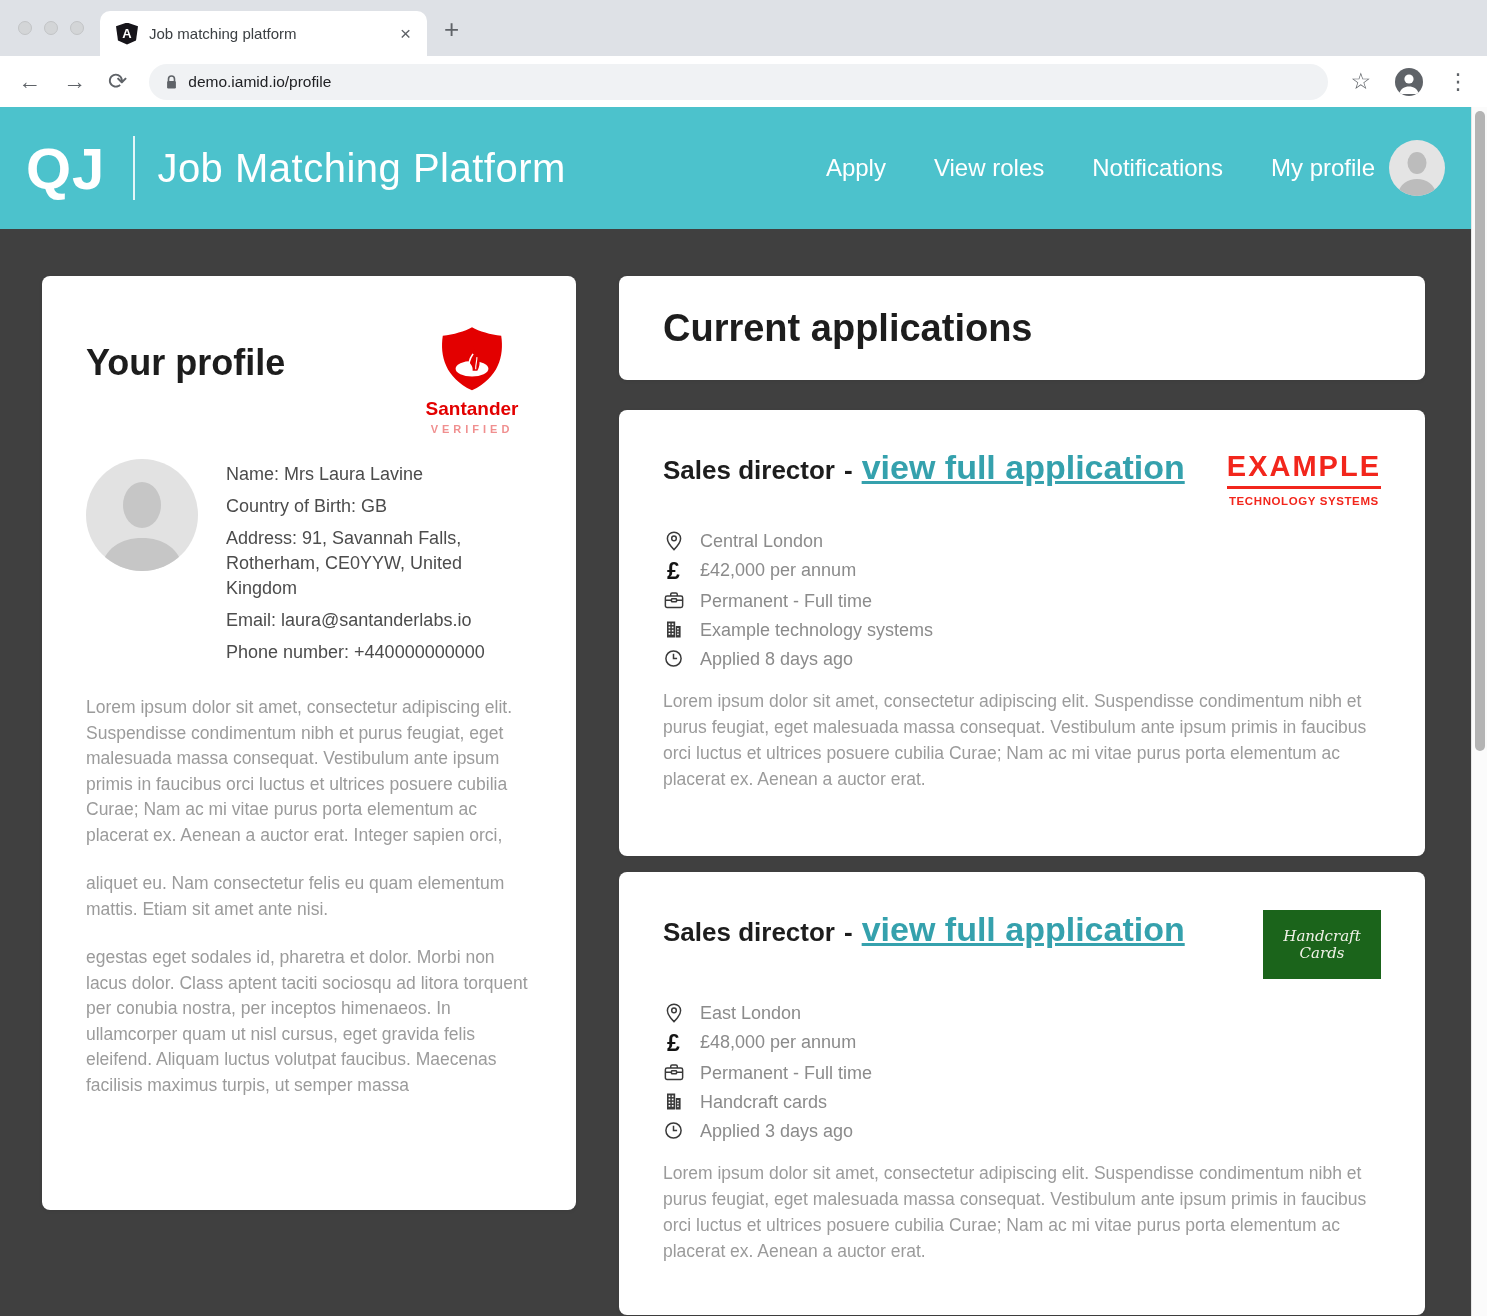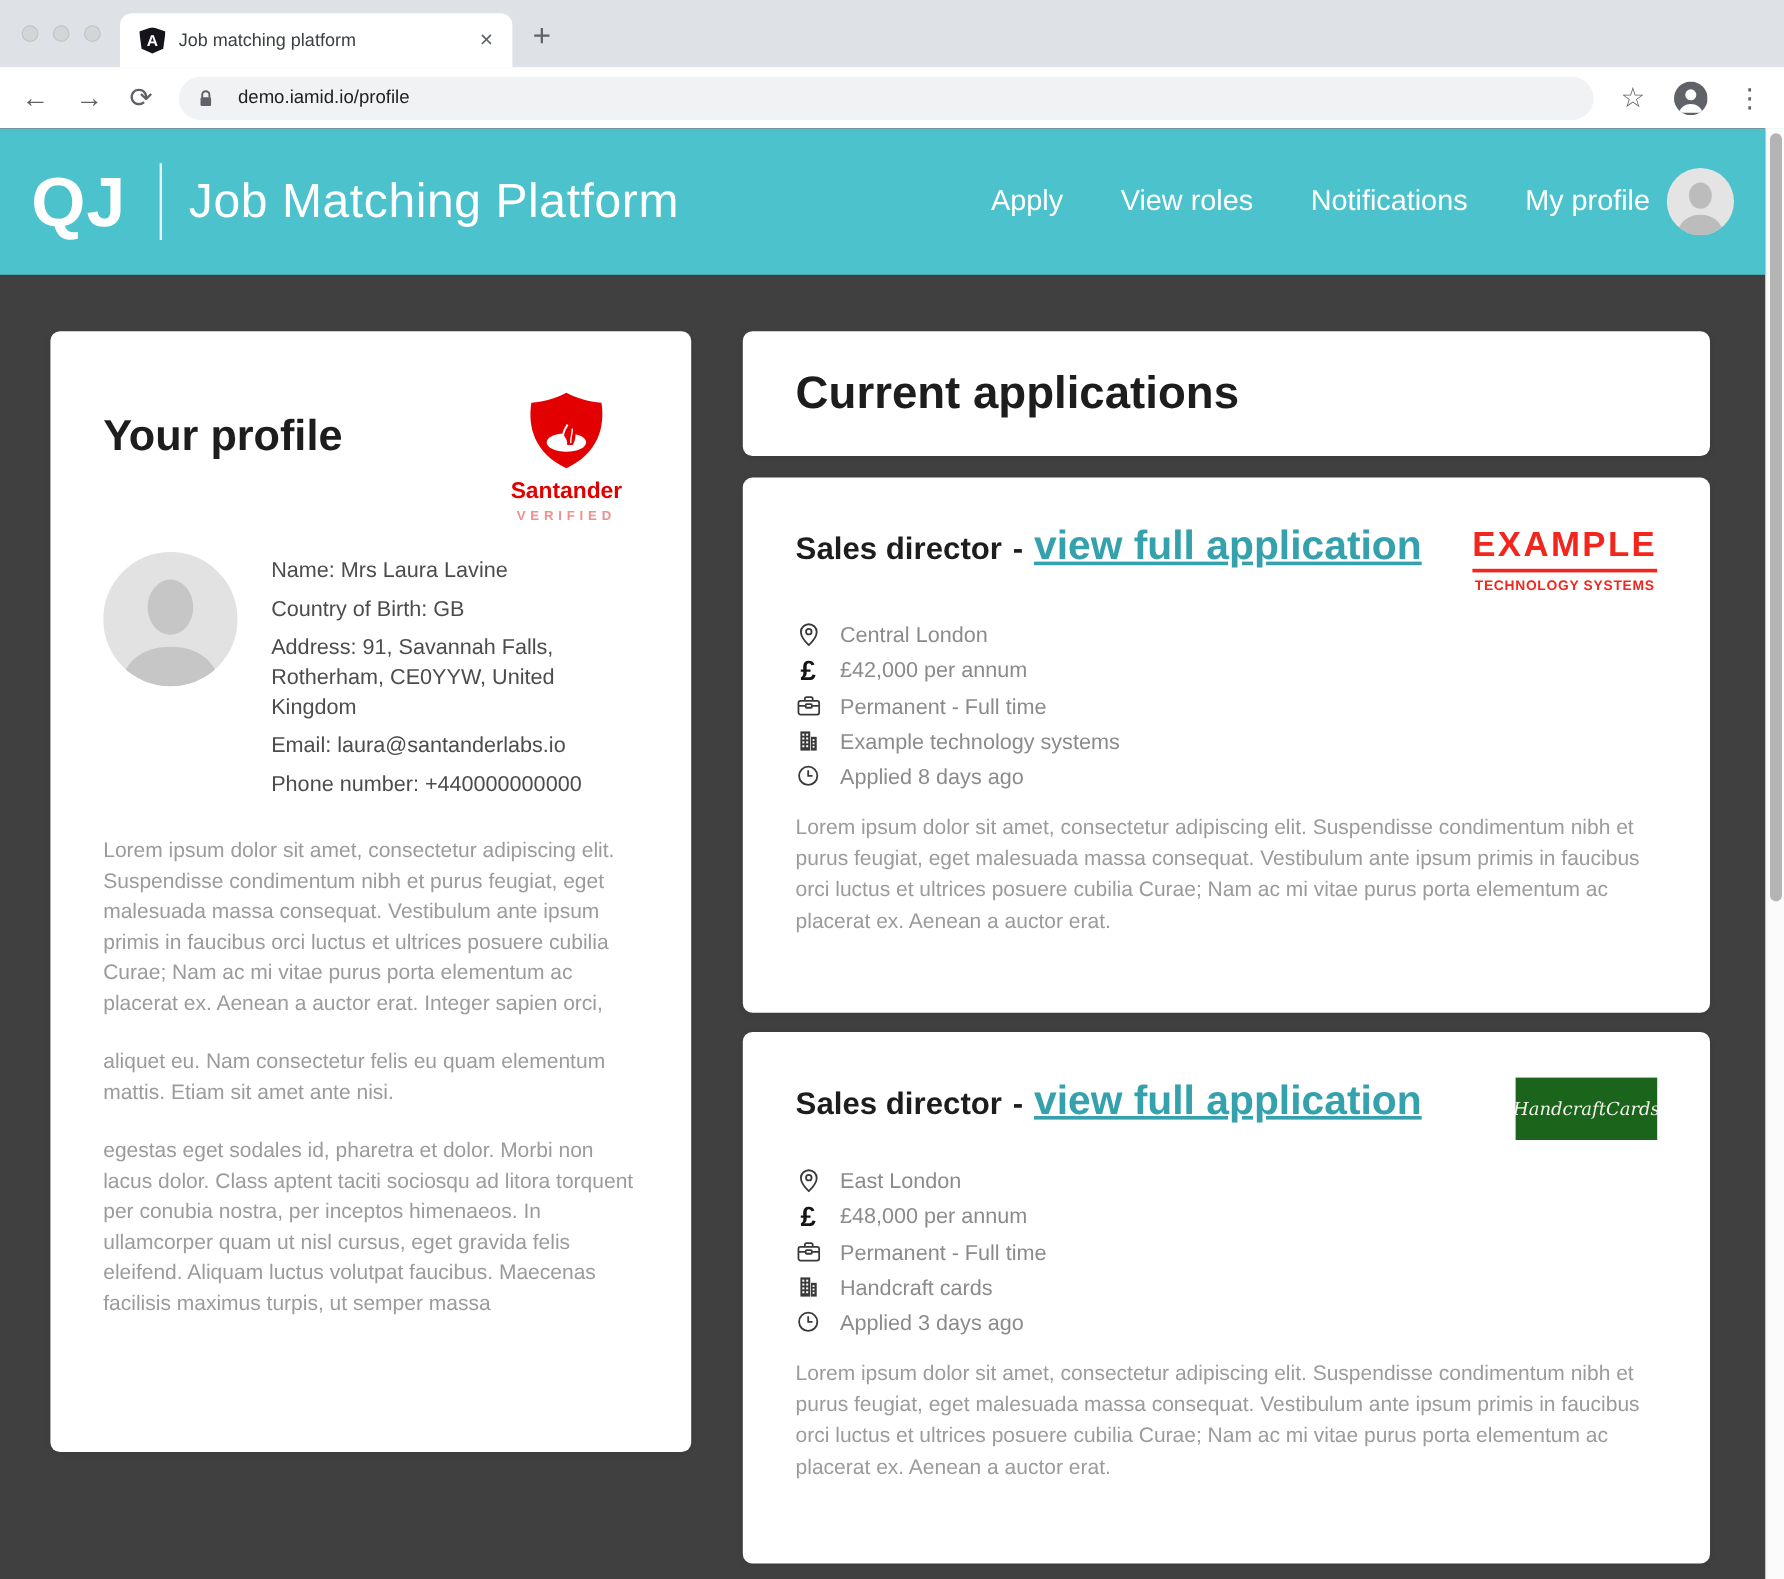--- a/index.html
+++ b/index.html
@@ -16,21 +16,21 @@
   .favicon { width:22px; height:22px; background:#16141a; color:#fff; font-weight:700; font-size:13px;
              display:flex; align-items:center; justify-content:center;
              clip-path:polygon(50% 0,100% 17%,91% 82%,50% 100%,9% 82%,0 17%); }
   .tab-title { font-size:15px; color:#3c4043; flex:1; white-space:nowrap; overflow:hidden; }
   .tab-close { font-size:19px; color:#5f6368; cursor:default; }
   .newtab { position:absolute; left:444px; top:14px; font-size:26px; color:#5f6368; }
   .toolbar { position:absolute; top:56px; left:0; right:0; height:51px; background:#fff;
              display:flex; align-items:center; padding:0 18px; gap:22px; }
   .nav-btn { font-size:23px; color:#5f6368; line-height:1; }
   .urlbar { flex:1; height:36px; background:#f0f2f4; border-radius:18px; display:flex;
-            align-items:center; padding:0 16px; gap:20px; }
+            align-items:center; padding:0 16px; gap:10px; }
   .url-text { font-size:15.5px; color:#202124; }
   .chrome-right { display:flex; align-items:center; gap:24px; }
   .star-glyph { font-size:23px; color:#5f6368; }
   .menu-dots { font-size:22px; color:#5f6368; }
 
   
   .viewport { position:absolute; top:107px; left:0; right:16px; bottom:0; background:#404040; overflow:hidden; }
   .scrollbar { position:absolute; top:107px; right:0; bottom:0; width:16px; background:#fbfbfb; border-left:1px solid #e6e6e6; }
   .thumb { position:absolute; top:4px; left:3px; width:10px; height:640px; background:#b4b4b4; border-radius:6px; }
 
@@ -54,39 +54,39 @@
   .badge-status { font-size:11px; font-weight:700; letter-spacing:4px; color:#f08f8f; margin-top:3px; }
   .profile-row { display:flex; gap:28px; margin-top:24px; }
   .big-avatar { flex:none; }
   .details { font-size:18px; color:#4c4c4c; line-height:25px; width:308px; padding-top:3px; }
   .details > div { margin-bottom:7px; }
   .desc-title { font-size:21px; font-weight:700; color:#222; margin-top:44px; }
   .desc p { font-size:17.5px; line-height:25.5px; color:#9b9b9b; margin-top:23px; }
 
   
   .apps-col { width:806px; display:flex; flex-direction:column; flex:none; }
-  .apps-header-card { height:104px; display:flex; align-items:center; padding:0 44px; margin-bottom:18px; }
+  .apps-header-card { height:104px; display:flex; align-items:center; padding:0 44px; margin-bottom:30px; }
   .apps-h { font-size:38px; font-weight:600; color:#1d1d1d; }
   .app-card { padding:38px 44px; margin-bottom:16px; min-height:446px; }
   .app-title-row { display:flex; justify-content:space-between; align-items:flex-start; }
   .app-title { font-size:26px; font-weight:600; color:#1d1d1d; display:flex; gap:9px; align-items:baseline; }
   .app-link { color:#35a1ad; text-decoration:underline; font-weight:600; font-size:34px; cursor:pointer;text-align:right; }
   .rows { margin-top:24px; }
   .row { display:flex; align-items:flex-start; gap:16px; margin-bottom:8px; color:#8b8b8b; font-size:18px; }
   .ic { width:21px; display:flex; justify-content:center; }
   .pound-ic { font-size:23px; font-weight:700; color:#141414; line-height:1; }
   .app-desc { margin-top:18px; font-size:17.5px; line-height:26px; color:#9b9b9b; max-width:742px; }
 
   
   .logo-example { text-align:center; color:#f2261c; margin-top:2px; }
   .ex-line1 { display:inline-block; font-size:29px; font-weight:800; letter-spacing:2px;
               border-bottom:3px solid #f2261c; padding-bottom:3px; }
   .ex-line2 { font-size:11.5px; font-weight:700; letter-spacing:.6px; margin-top:6px; }
-  .logo-handcraft { width:118px; height:52px; background:#1b641b; color:#f2f2e9; display:flex;
-                    flex-direction:row; align-items:center; justify-content:center;
+  .logo-handcraft { width:118px; height:69px; background:#1b641b; color:#f2f2e9; display:flex;
+                    flex-direction:column; align-items:center; justify-content:center;
                     font-family:"DejaVu Serif", serif; font-style:italic; font-size:15px; line-height:17px; }
 </style>
 </head>
 <body>
 
 <div class="screen">
 
   <div class="tabstrip">
     <div class="traffic">
       <span class="light"></span>

